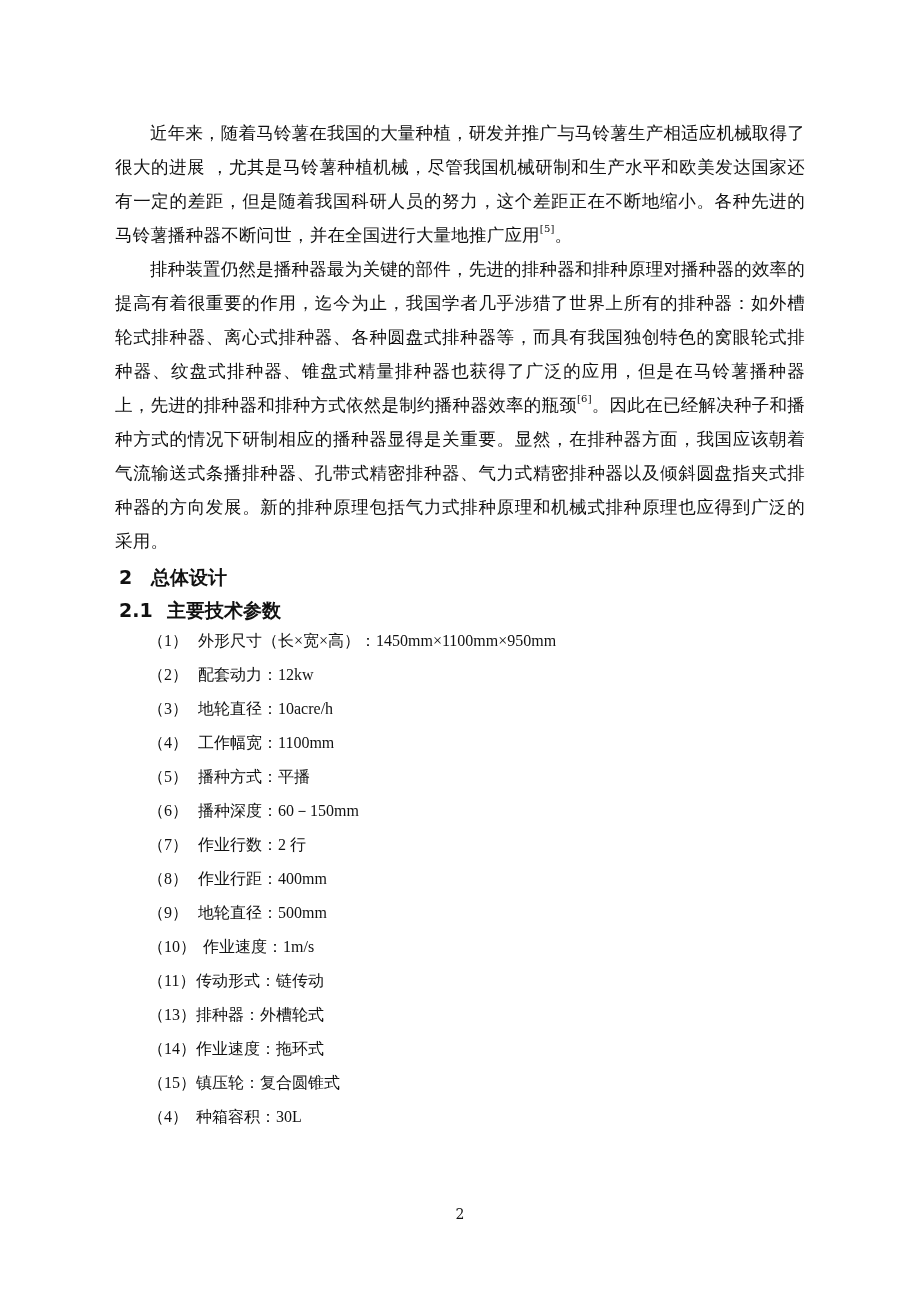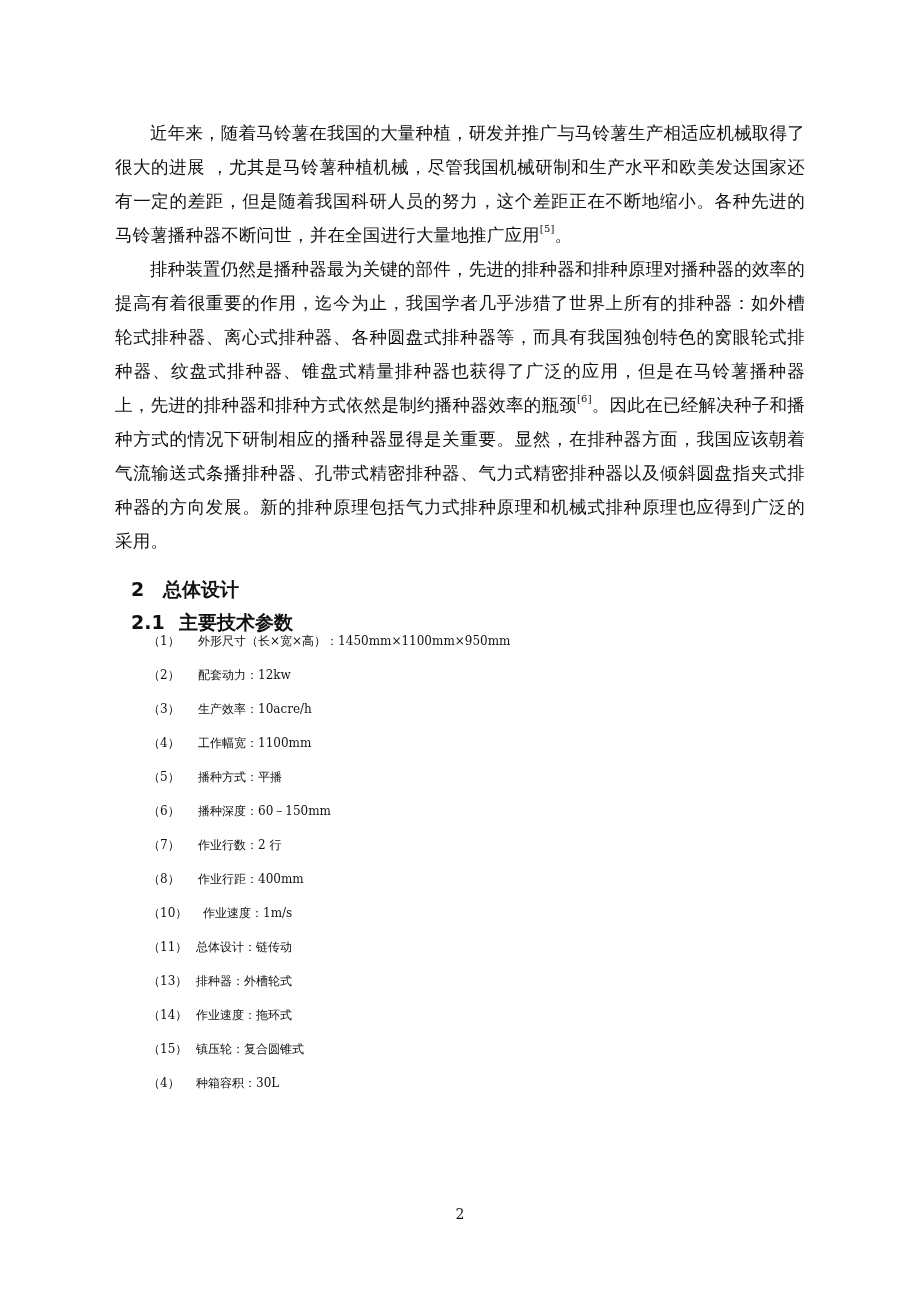--- a/index.html
+++ b/index.html
@@ -2,26 +2,26 @@
 <html><head>
 <meta charset="utf-8">
 <style>
   html, body { margin: 0; padding: 0; background: #ffffff; }
   body { width: 920px; height: 1302px; position: relative; overflow: hidden;
          font-family: "DejaVu Serif", "Liberation Serif", serif; color: #111; }
   .page { position: absolute; left: 0; top: 0; width: 920px; height: 1302px; }
   .para { position: absolute; left: 115px; width: 690px; font-size: 17.5px;
           line-height: 34px; text-align: justify; text-indent: 35px; margin: 0; letter-spacing: 0.2px; }
   .para sup { font-size: 10px; vertical-align: top; line-height: 1; position: relative; top: 6px; }
-  .h1, .h2 { position: absolute; left: 115px; margin: 16px; font-family: "DejaVu Sans", "Liberation Sans", sans-serif;
+  .h1, .h2 { position: absolute; left: 115px; margin: 4px; font-family: "DejaVu Sans", "Liberation Sans", sans-serif;
              font-weight: bold; font-size: 19px; line-height: 30px; }
   .h1 .num { display: inline-block; width: 32px; }
   .h2 .num { display: inline-block; width: 48px; }
   .spec-list { position: absolute; left: 148px; top: 624px; margin: 0; padding: 0; list-style: none; }
-  .spec-list li { font-size: 12px; line-height: 34px; height: 34px; white-space: nowrap; }
+  .spec-list li { font-size: 16px; line-height: 34px; height: 34px; white-space: nowrap; font-family: Liberation Serif, serif; }
   .spec-list .idx { display: inline-block; }
   .spec-list .idx.w1 { width: 50px; }
   .spec-list .idx.w2 { width: 55px; }
   .spec-list .idx.w3 { width: 48px; }
   .page-num { position: absolute; left: 0; width: 920px; top: 1206px; text-align: center; font-size: 14px; }
 </style>
 </head>
 <body>
 
 <div class="page">
@@ -30,28 +30,29 @@
 
   <p class="para" style="top:252px;"><span>排种装置仍然是播种器最为关键的部件，先进的排种器和排种原理对播种器的效率的提高有着很重要的作用，迄今为止，我国学者几乎涉猎了世界上所有的排种器：如外槽轮式排种器、离心式排种器、各种圆盘式排种器等，而具有我国独创特色的窝眼轮式排种器、纹盘式排种器、锥盘式精量排种器也获得了广泛的应用，但是在马铃薯播种器上，先进的排种器和排种方式依然是制约播种器效率的瓶颈</span><sup>[6]</sup><span>。因此在已经解决种子和播种方式的情况下研制相应的播种器显得是关重要。显然，在排种器方面，我国应该朝着气流输送式条播排种器、孔带式精密排种器、气力式精密排种器以及倾斜圆盘指夹式排种器的方向发展。新的排种原理包括气力式排种原理和机械式排种原理也应得到广泛的采用。</span></p>
 
   <h1 class="h1" style="top:558px;"><span class="num">2</span><span>总体设计</span></h1>
 
   <h2 class="h2" style="top:591px;"><span class="num">2.1</span><span>主要技术参数</span></h2>
 
   <ul class="spec-list">
     <li><span class="idx w1">（1）</span><span>外形尺寸（长×宽×高）：1450mm×1100mm×950mm</span></li>
     <li><span class="idx w1">（2）</span><span>配套动力：12kw</span></li>
-    <li><span class="idx w1">（3）</span><span>生产效率：10acre/h</span></li>
+    <li><span class="idx w1">（3）</span><span>地轮直径：10acre/h</span></li>
     <li><span class="idx w1">（4）</span><span>工作幅宽：1100mm</span></li>
     <li><span class="idx w1">（5）</span><span>播种方式：平播</span></li>
     <li><span class="idx w1">（6）</span><span>播种深度：60－150mm</span></li>
     <li><span class="idx w1">（7）</span><span>作业行数：2 行</span></li>
     <li><span class="idx w1">（8）</span><span>作业行距：400mm</span></li>
+    <li><span class="idx w1">（9）</span><span>地轮直径：500mm</span></li>
     <li><span class="idx w2">（10）</span><span>作业速度：1m/s</span></li>
-    <li><span class="idx w3">（11）</span><span>总体设计：链传动</span></li>
+    <li><span class="idx w3">（11）</span><span>传动形式：链传动</span></li>
     <li><span class="idx w3">（13）</span><span>排种器：外槽轮式</span></li>
     <li><span class="idx w3">（14）</span><span>作业速度：拖环式</span></li>
     <li><span class="idx w3">（15）</span><span>镇压轮：复合圆锥式</span></li>
     <li><span class="idx w3">（4）</span><span>种箱容积：30L</span></li>
   </ul>
 
   <div class="page-num">2</div>
 </div>
 
 </body></html>

